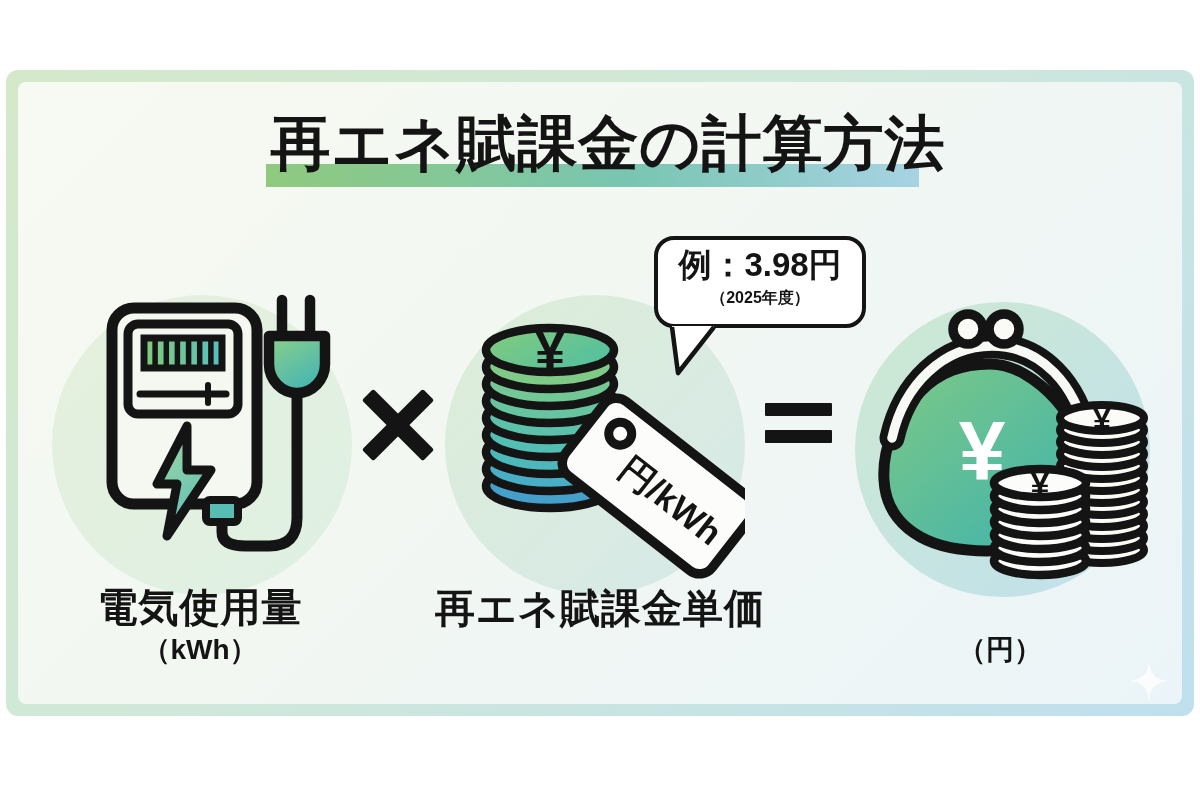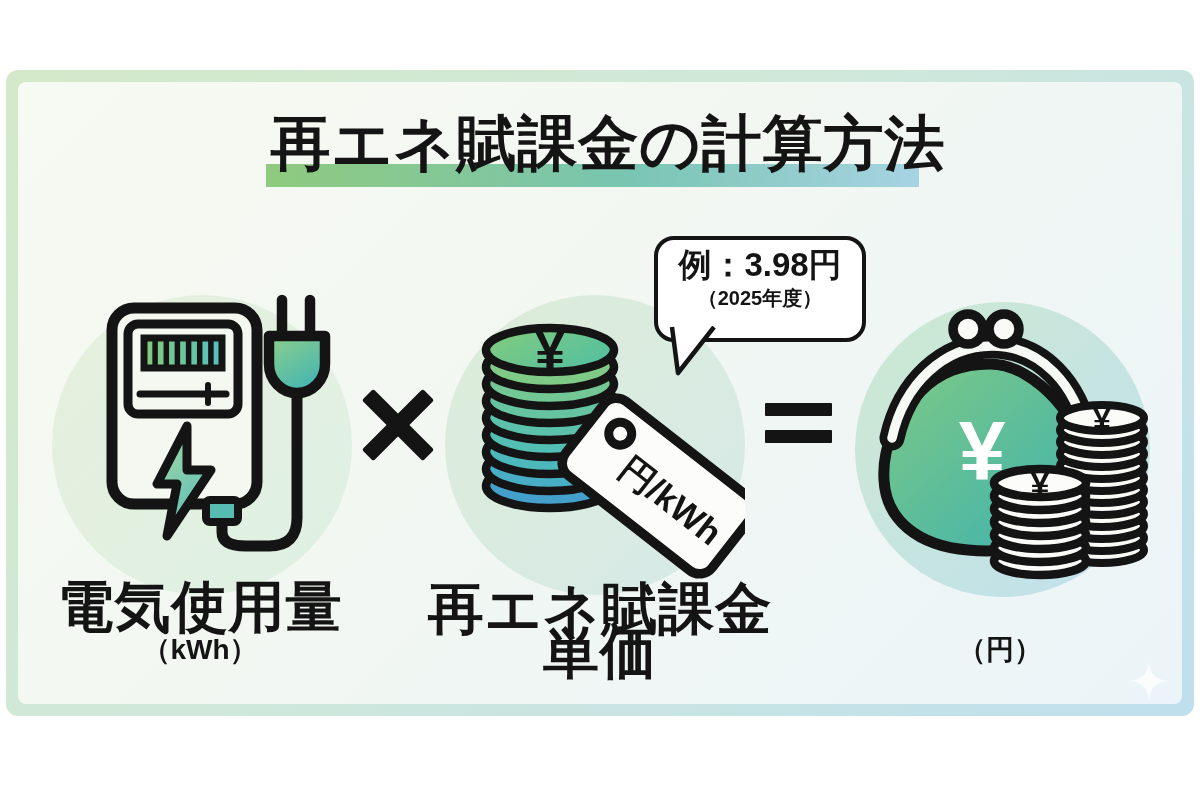--- a/index.html
+++ b/index.html
@@ -18,34 +18,34 @@
   
   .circle{position:absolute;border-radius:50%;z-index:1;}
   .c1{left:52px;top:295px;width:300px;height:300px;
       background:linear-gradient(135deg,#e6f0dd 0%,#def0e3 100%);}
   .c2{left:445px;top:295px;width:300px;height:300px;
       background:linear-gradient(135deg,#ddedd8 0%,#d6e9e8 100%);}
   .c3{left:855px;top:302px;width:295px;height:295px;
       background:linear-gradient(135deg,#cde9d1 0%,#c0e0ee 100%);}
   .icon-svg{position:absolute;z-index:2;}
   
-  .bubble{position:absolute;left:654px;top:236px;width:212px;height:106px;z-index:5;
+  .bubble{position:absolute;left:654px;top:236px;width:212px;height:92px;z-index:5;
         background:#ffffff;border:4.5px solid #141414;border-radius:20px;box-sizing:border-box;
         text-align:center;}
   .bubble-line1{margin-top:7px;font-size:33px;font-weight:900;line-height:36px;}
-  .bubble-line2{font-size:20px;font-weight:900;line-height:30px;}
+  .bubble-line2{font-size:16px;font-weight:900;line-height:30px;}
   .bubble-tail{position:absolute;left:662px;top:326px;z-index:6;}
   
   .op-x{position:absolute;left:367px;top:395px;width:61px;height:60px;z-index:2;}
   .op-x .bar{position:absolute;left:-12px;top:22px;width:86px;height:16px;background:#141414;border-radius:2px;}
   .op-eq{position:absolute;left:765px;top:403px;width:67px;height:39px;z-index:2;}
   .op-eq .bar{position:absolute;left:0;width:67px;height:12.5px;background:#141414;border-radius:1px;}
   
   .lbl{position:absolute;text-align:center;font-weight:900;color:#141414;z-index:2;}
-  .lbl-main{font-size:56px;line-height:44px;letter-spacing:1px;}
+  .lbl-main{font-size:40px;line-height:44px;letter-spacing:1px;}
   .lbl-sub{font-size:28px;line-height:36px;}
   .sparkle{position:absolute;left:1128px;top:660px;z-index:2;opacity:.8;}
 </style>
 </head>
 <body>
 
 <div id="stage">
 
   <div class="card">
     <div class="card-inner"></div>

